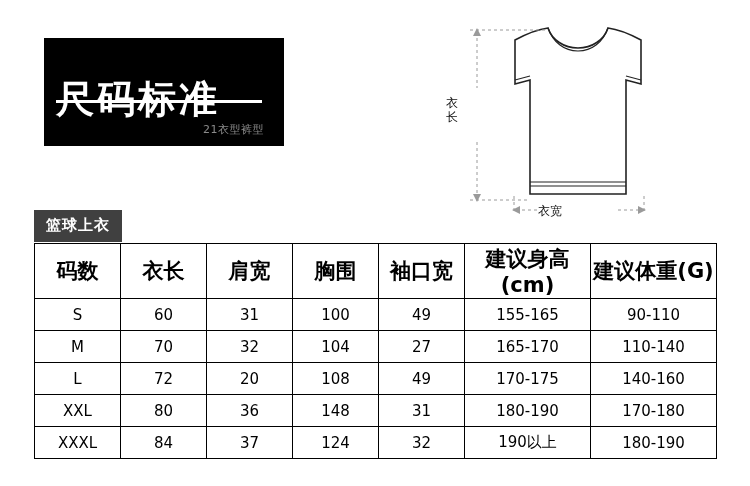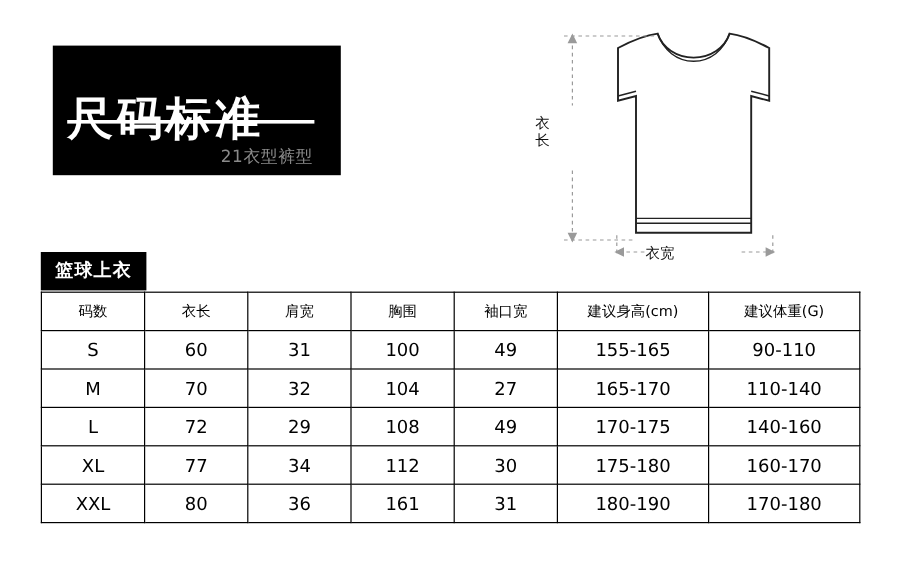--- a/index.html
+++ b/index.html
@@ -39,23 +39,23 @@
   #title-underline {
     position: absolute;
     left: 56px;
     top: 100px;
     width: 206px;
     height: 3px;
     background: #ffffff;
   }
   #subtitle {
     position: absolute;
-    left: 184px;
+    left: 203px;
     top: 122px;
-    font-size: 14px;
+    font-size: 11px;
     color: #8a8a8a;
     font-family: "DejaVu Sans", sans-serif;
     letter-spacing: 0.5px;
   }
 
   
   #diagram {
     position: absolute;
     left: 440px;
     top: 18px;
@@ -79,21 +79,21 @@
   #label-width {
     left: 98px;
     top: 185px;
   }
 
   
   #section-tab {
     position: absolute;
     left: 34px;
     top: 210px;
-    background: #000000;
+    background: #404040;
     color: #ffffff;
     font-size: 15px;
     font-weight: bold;
     padding: 6px 12px 7px 12px;
     font-family: "DejaVu Sans", sans-serif;
     letter-spacing: 1px;
   }
 
   
   #size-table {
@@ -106,22 +106,22 @@
   }
   #size-table th, #size-table td {
     border: 1px solid #000000;
     text-align: center;
     font-family: "DejaVu Sans", sans-serif;
     color: #000000;
     height: 29px;
     font-size: 15px;
   }
   #size-table th {
-    font-weight: normal;
-    font-size: 12px;
+    font-weight: bold;
+    font-size: 21px;
   }
   #size-table td {
     font-weight: normal;
   }
   #size-table td.size-col {
     font-weight: normal;
   }
   
   col.c0 { width: 86px; }
   col.c1 { width: 86px; }
@@ -225,38 +225,38 @@
       <td>70</td>
       <td>32</td>
       <td>104</td>
       <td>27</td>
       <td>165-170</td>
       <td>110-140</td>
     </tr>
     <tr>
       <td class="size-col">L</td>
       <td>72</td>
-      <td>29</td>
+      <td>20</td>
       <td>108</td>
       <td>49</td>
       <td>170-175</td>
       <td>140-160</td>
     </tr>
     <tr>
-      <td class="size-col">XL</td>
-      <td>77</td>
-      <td>34</td>
-      <td>112</td>
-      <td>30</td>
-      <td>175-180</td>
-      <td>160-170</td>
-    </tr>
-    <tr>
       <td class="size-col">XXL</td>
       <td>80</td>
       <td>36</td>
-      <td>161</td>
+      <td>148</td>
       <td>31</td>
       <td>180-190</td>
       <td>170-180</td>
     </tr>
+    <tr>
+      <td class="size-col">XXXL</td>
+      <td>84</td>
+      <td>37</td>
+      <td>124</td>
+      <td>32</td>
+      <td>190以上</td>
+      <td>180-190</td>
+    </tr>
   </tbody>
 </table>
 
 </body></html>

